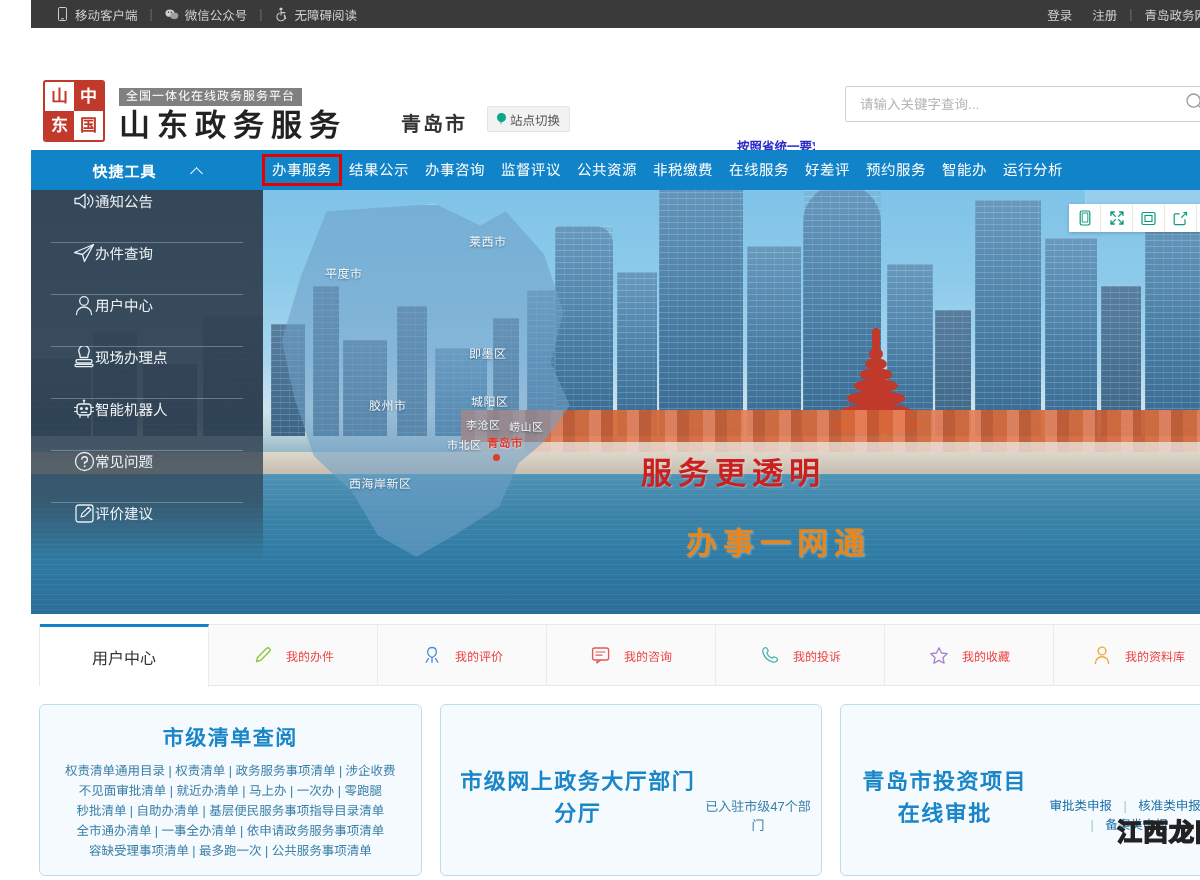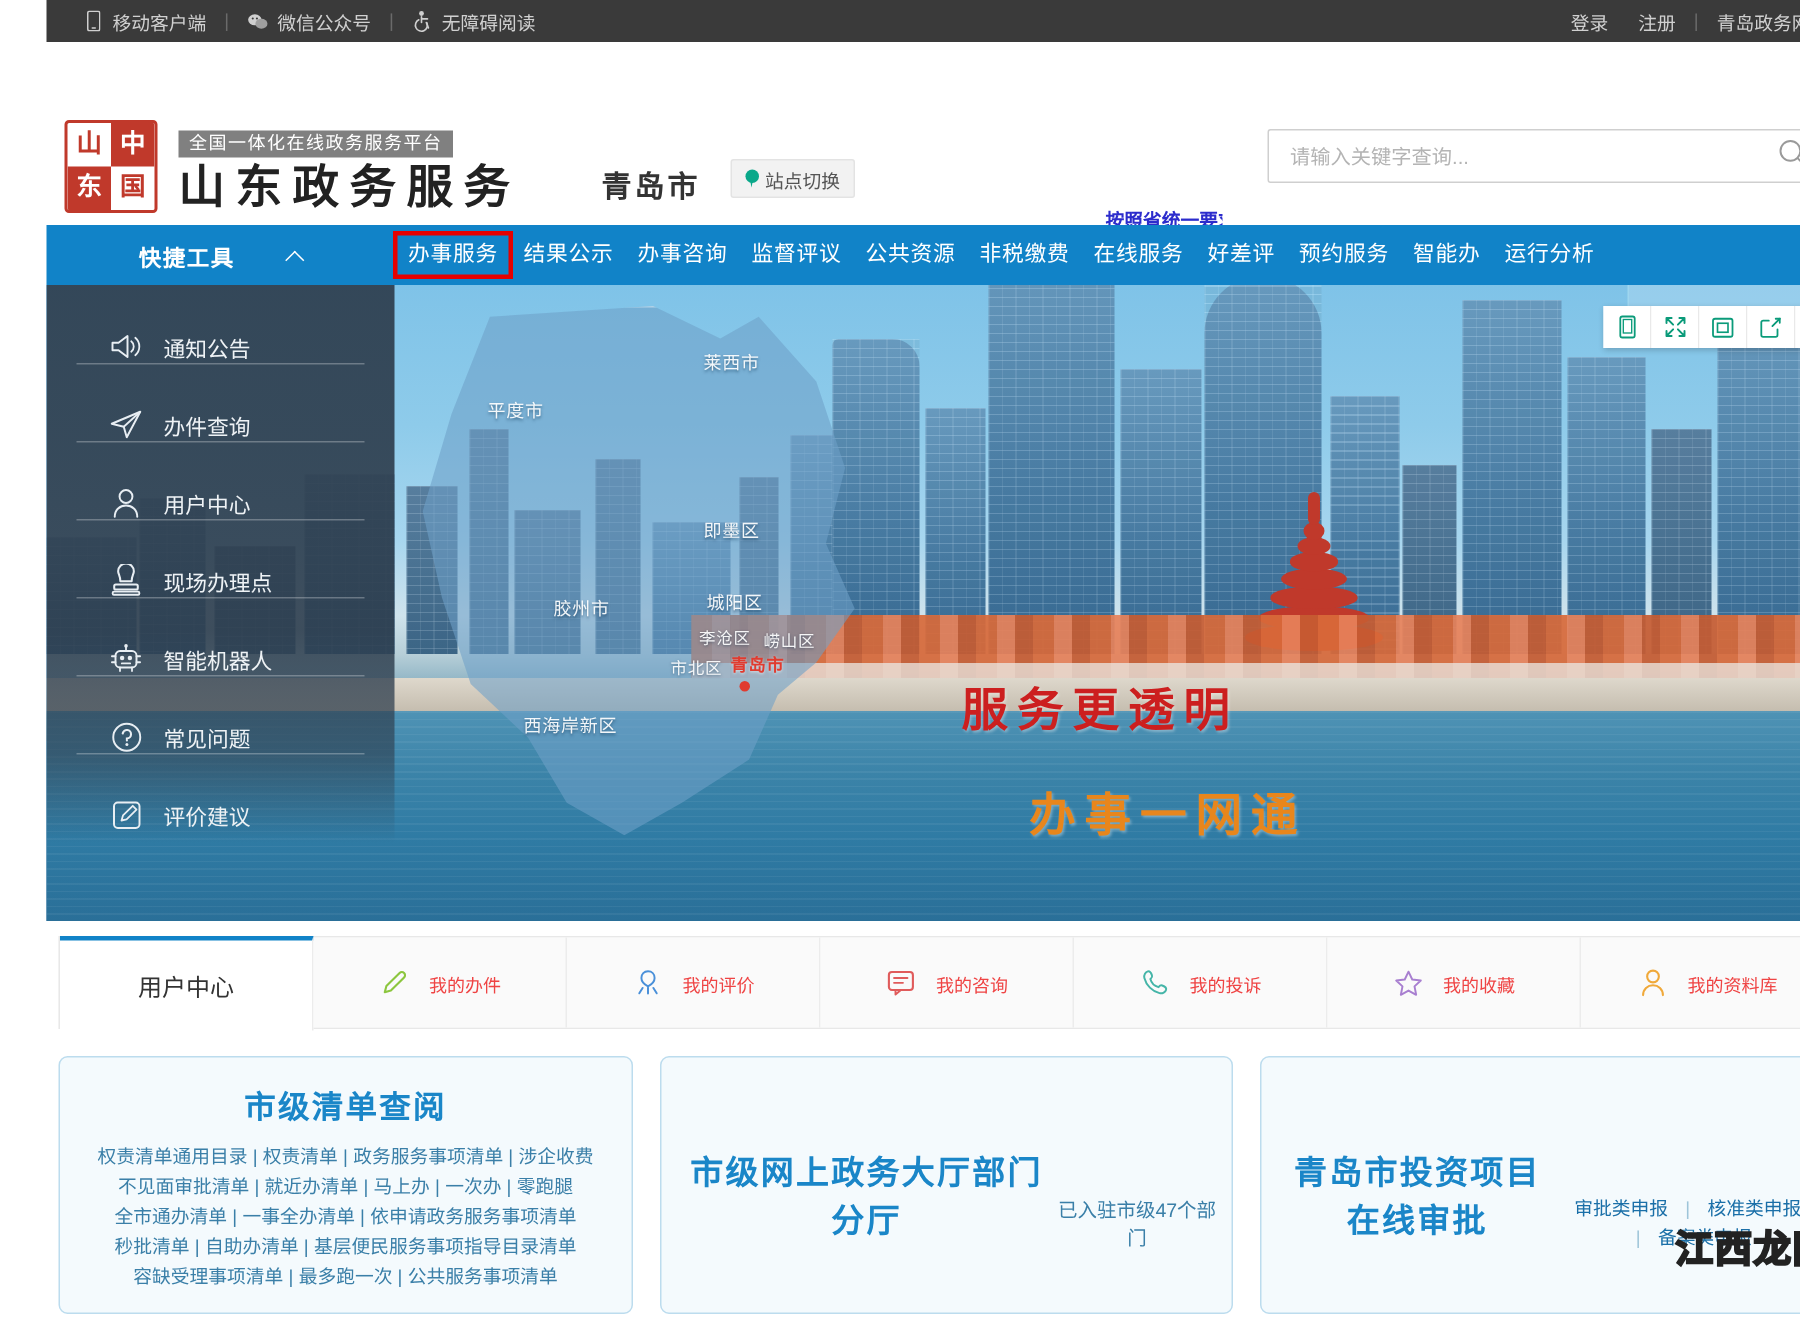--- a/index.html
+++ b/index.html
@@ -171,21 +171,21 @@
     text-shadow: 1px 1px 2px rgba(255,255,255,.35);
   }
 
   
   .sidepanel {
     position: absolute; left: 0; top: 0; width: 232px; height: 372px;
     background: linear-gradient(180deg, rgba(46,62,78,.93) 0%, rgba(46,62,78,.90) 62%, rgba(46,62,78,.62) 84%, rgba(46,62,78,0) 100%);
     z-index: 4;
   }
   .side-item {
-    height: 52px; display: flex; align-items: flex-end; gap: 14px; padding-left: 42px;
+    height: 52px; display: flex; align-items: flex-start; padding-left: 42px;
     color: #eef2f5; font-size: 14.5px; cursor: pointer; position: relative;
   }
   .side-item + .side-item::before {
     content: ""; position: absolute; top: 0; left: 20px; right: 20px; height: 1px;
     background: rgba(255,255,255,.28);
   }
   .side-ic { width: 22px; height: 22px; display: flex; align-items: center; justify-content: center; flex: 0 0 22px; }
   .side-ic svg { display: block; }
 
   
@@ -591,22 +591,22 @@
       </span>
       <span>我的资料库</span>
     </div>
   </div>
 
   <div class="cards">
     <div class="card c1">
       <div class="card-title">市级清单查阅</div>
       <div class="card-line">权责清单通用目录 | 权责清单 | 政务服务事项清单 | 涉企收费</div>
       <div class="card-line">不见面审批清单 | 就近办清单 | 马上办 | 一次办 | 零跑腿</div>
+      <div class="card-line">秒批清单 | 自助办清单 | 基层便民服务事项指导目录清单</div>
       <div class="card-line">全市通办清单 | 一事全办清单 | 依申请政务服务事项清单</div>
-      <div class="card-line">秒批清单 | 自助办清单 | 基层便民服务事项指导目录清单</div>
       <div class="card-line">容缺受理事项清单 | 最多跑一次 | 公共服务事项清单</div>
     </div>
 
     <div class="card c2">
       <div class="card-title">市级网上政务大厅部门分厅</div>
       <div class="card-sub">已入驻市级47个部门</div>
     </div>
 
     <div class="card c3">
       <div class="card-title">青岛市投资项目在线审批</div>

